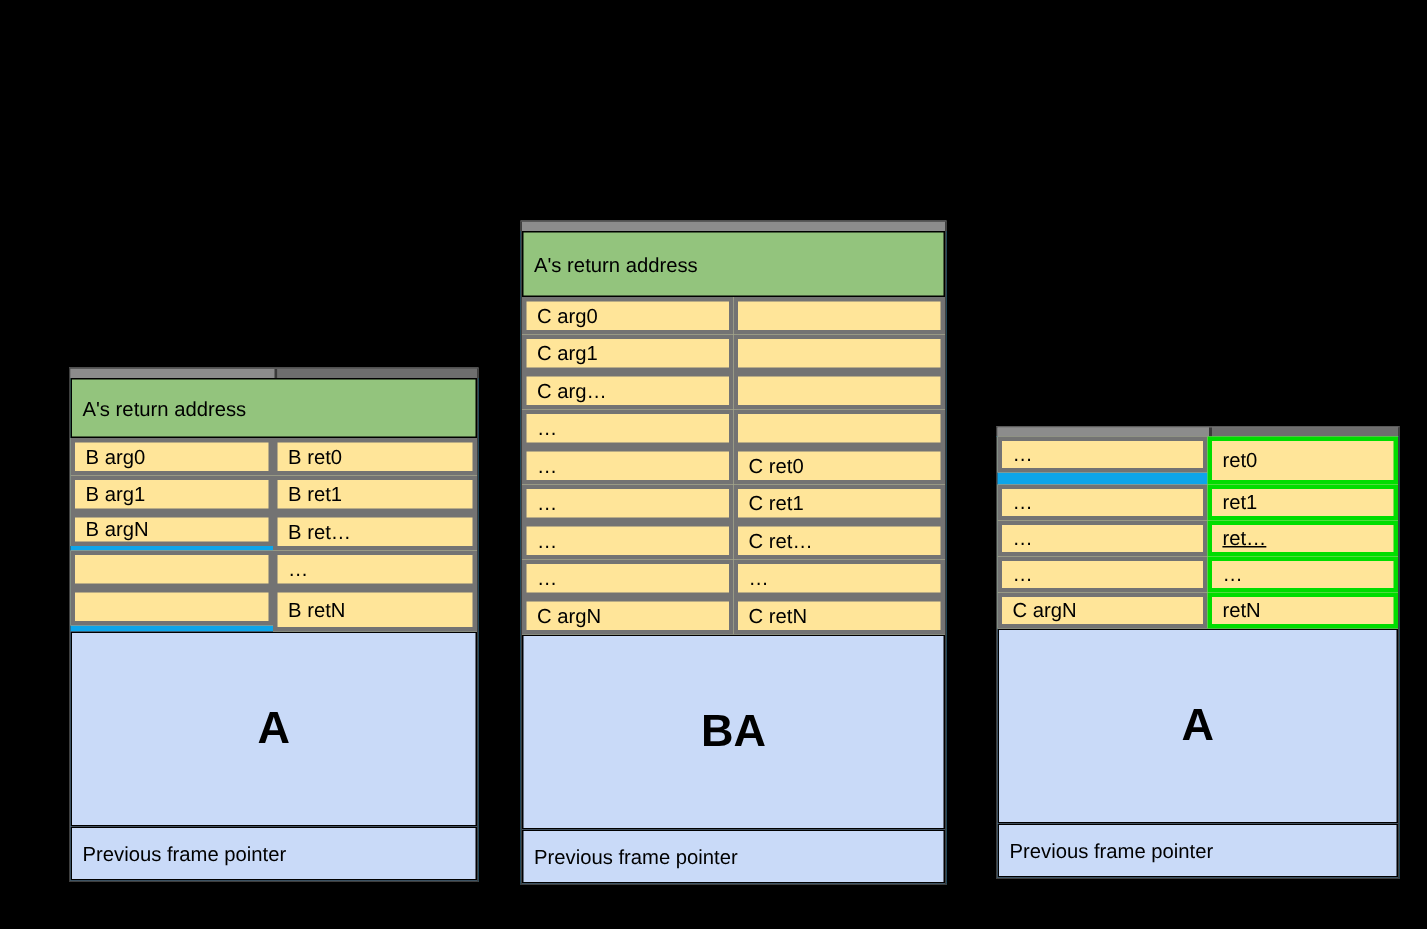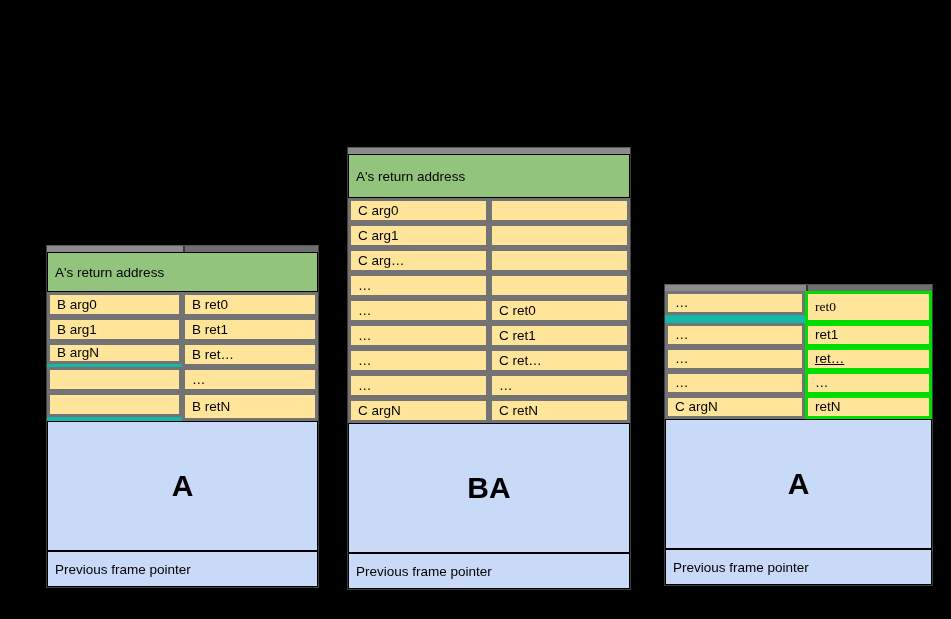--- a/index.html
+++ b/index.html
@@ -41,21 +41,21 @@
   .topbar.split .gap {
     width: 2px;
     height: 100%;
     background: #3a3a3a;
   }
 
   .frame {
     border: 1px solid #3f3f3f;
     border-top: none;
     box-sizing: border-box;
-    background: #14b8a6;
+    background: #0ea5e9;
   }
 
   .row {
     display: flex;
     box-sizing: border-box;
     width: 100%;
   }
 
   .cell {
     box-sizing: border-box;
@@ -216,21 +216,21 @@
 
 <div class="stack" id="col3">
   <div class="topbar split">
     <div class="seg" style="width:141px;"></div>
     <div class="gap"></div>
     <div class="seg dark" style="flex:1;"></div>
   </div>
   <div class="frame">
     <div class="row">
       <div class="cell left" style="height:24px;">…</div>
-      <div class="cell right green-border" style="height:32px;font-family:Liberation Serif, serif;">ret0</div>
+      <div class="cell right green-border" style="height:32px;">ret0</div>
     </div>
     <div class="row">
       <div class="cell left" style="height:24px;">…</div>
       <div class="cell right green-border" style="height:24px;">ret1</div>
     </div>
     <div class="row">
       <div class="cell left" style="height:24px;">…</div>
       <div class="cell right green-border" style="height:24px;text-decoration:underline;">ret…</div>
     </div>
     <div class="row">

